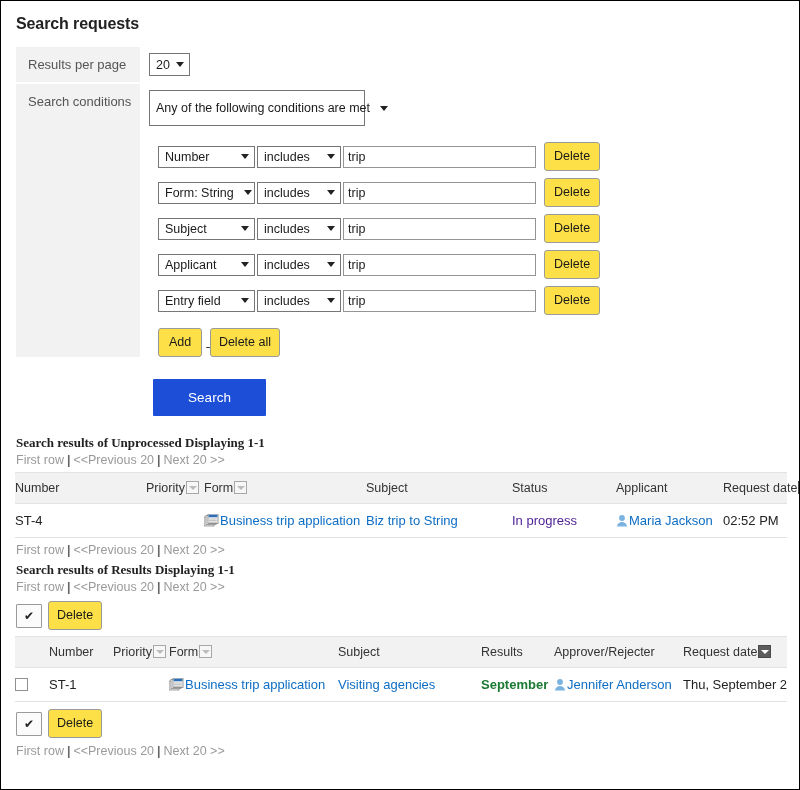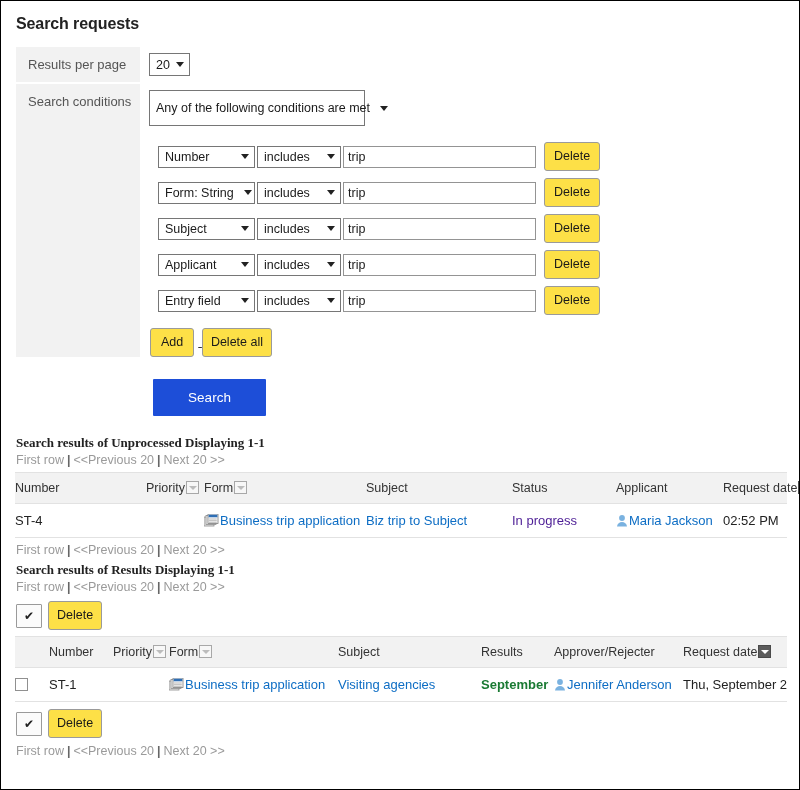--- a/index.html
+++ b/index.html
@@ -129,21 +129,21 @@
     line-height: 21px;
     padding: 0 8px;
     box-sizing: border-box;
     cursor: pointer;
     border-radius: 3px;
     white-space: nowrap;
   }
   .btn-del { padding: 0 9px; }
   .addrow {
     margin-top: 13px;
-    margin-left: 1px;
+    margin-left: 9px;
     text-decoration: underline;
   }
   .addrow .btn { margin-right: 4px; }
   .btn-add { padding: 0 10px; }
 
   
   .search-wrap {
     margin: 20px 0 0 138px;
   }
   .btn-search {
@@ -419,21 +419,21 @@
       <td></td>
       <td><span class="doc-icon"><svg viewBox="0 0 15 13" width="15" height="13">
                   <rect x="0" y="3" width="10" height="9" fill="#e8e8e8" stroke="#8a8a8a" stroke-width="0.8"></rect>
                   <rect x="2" y="1.5" width="10" height="9" fill="#f4f4f4" stroke="#8a8a8a" stroke-width="0.8"></rect>
                   <rect x="4" y="0" width="10" height="9.5" fill="#ffffff" stroke="#7a7a7a" stroke-width="0.8"></rect>
                   <rect x="4.6" y="0.7" width="8.8" height="2.6" fill="#2f6fb5"></rect>
                   <line x1="5" y1="5" x2="12.8" y2="5" stroke="#9a9a9a" stroke-width="0.7"></line>
                   <line x1="5" y1="6.7" x2="12.8" y2="6.7" stroke="#9a9a9a" stroke-width="0.7"></line>
                   <line x1="5" y1="8.3" x2="12.8" y2="8.3" stroke="#9a9a9a" stroke-width="0.7"></line>
                 </svg></span><span class="lnk">Business trip application</span></td>
-      <td><span class="lnk">Biz trip to Subject</span></td>
+      <td><span class="lnk">Biz trip to String</span></td>
       <td><span class="status-prog">In progress</span></td>
       <td><span class="person-icon"><svg viewBox="0 0 12 13" width="12" height="13">
                   <circle cx="6" cy="4" r="2.9" fill="#7ab2e0"></circle>
                   <path d="M1 12.6c0.4-3.1 2.4-4.6 5-4.6s4.6 1.5 5 4.6z" fill="#7ab2e0"></path>
                 </svg></span><span class="lnk">Maria Jackson</span></td>
       <td>02:52 PM</td>
     </tr>
   </tbody>
       </table>
 

